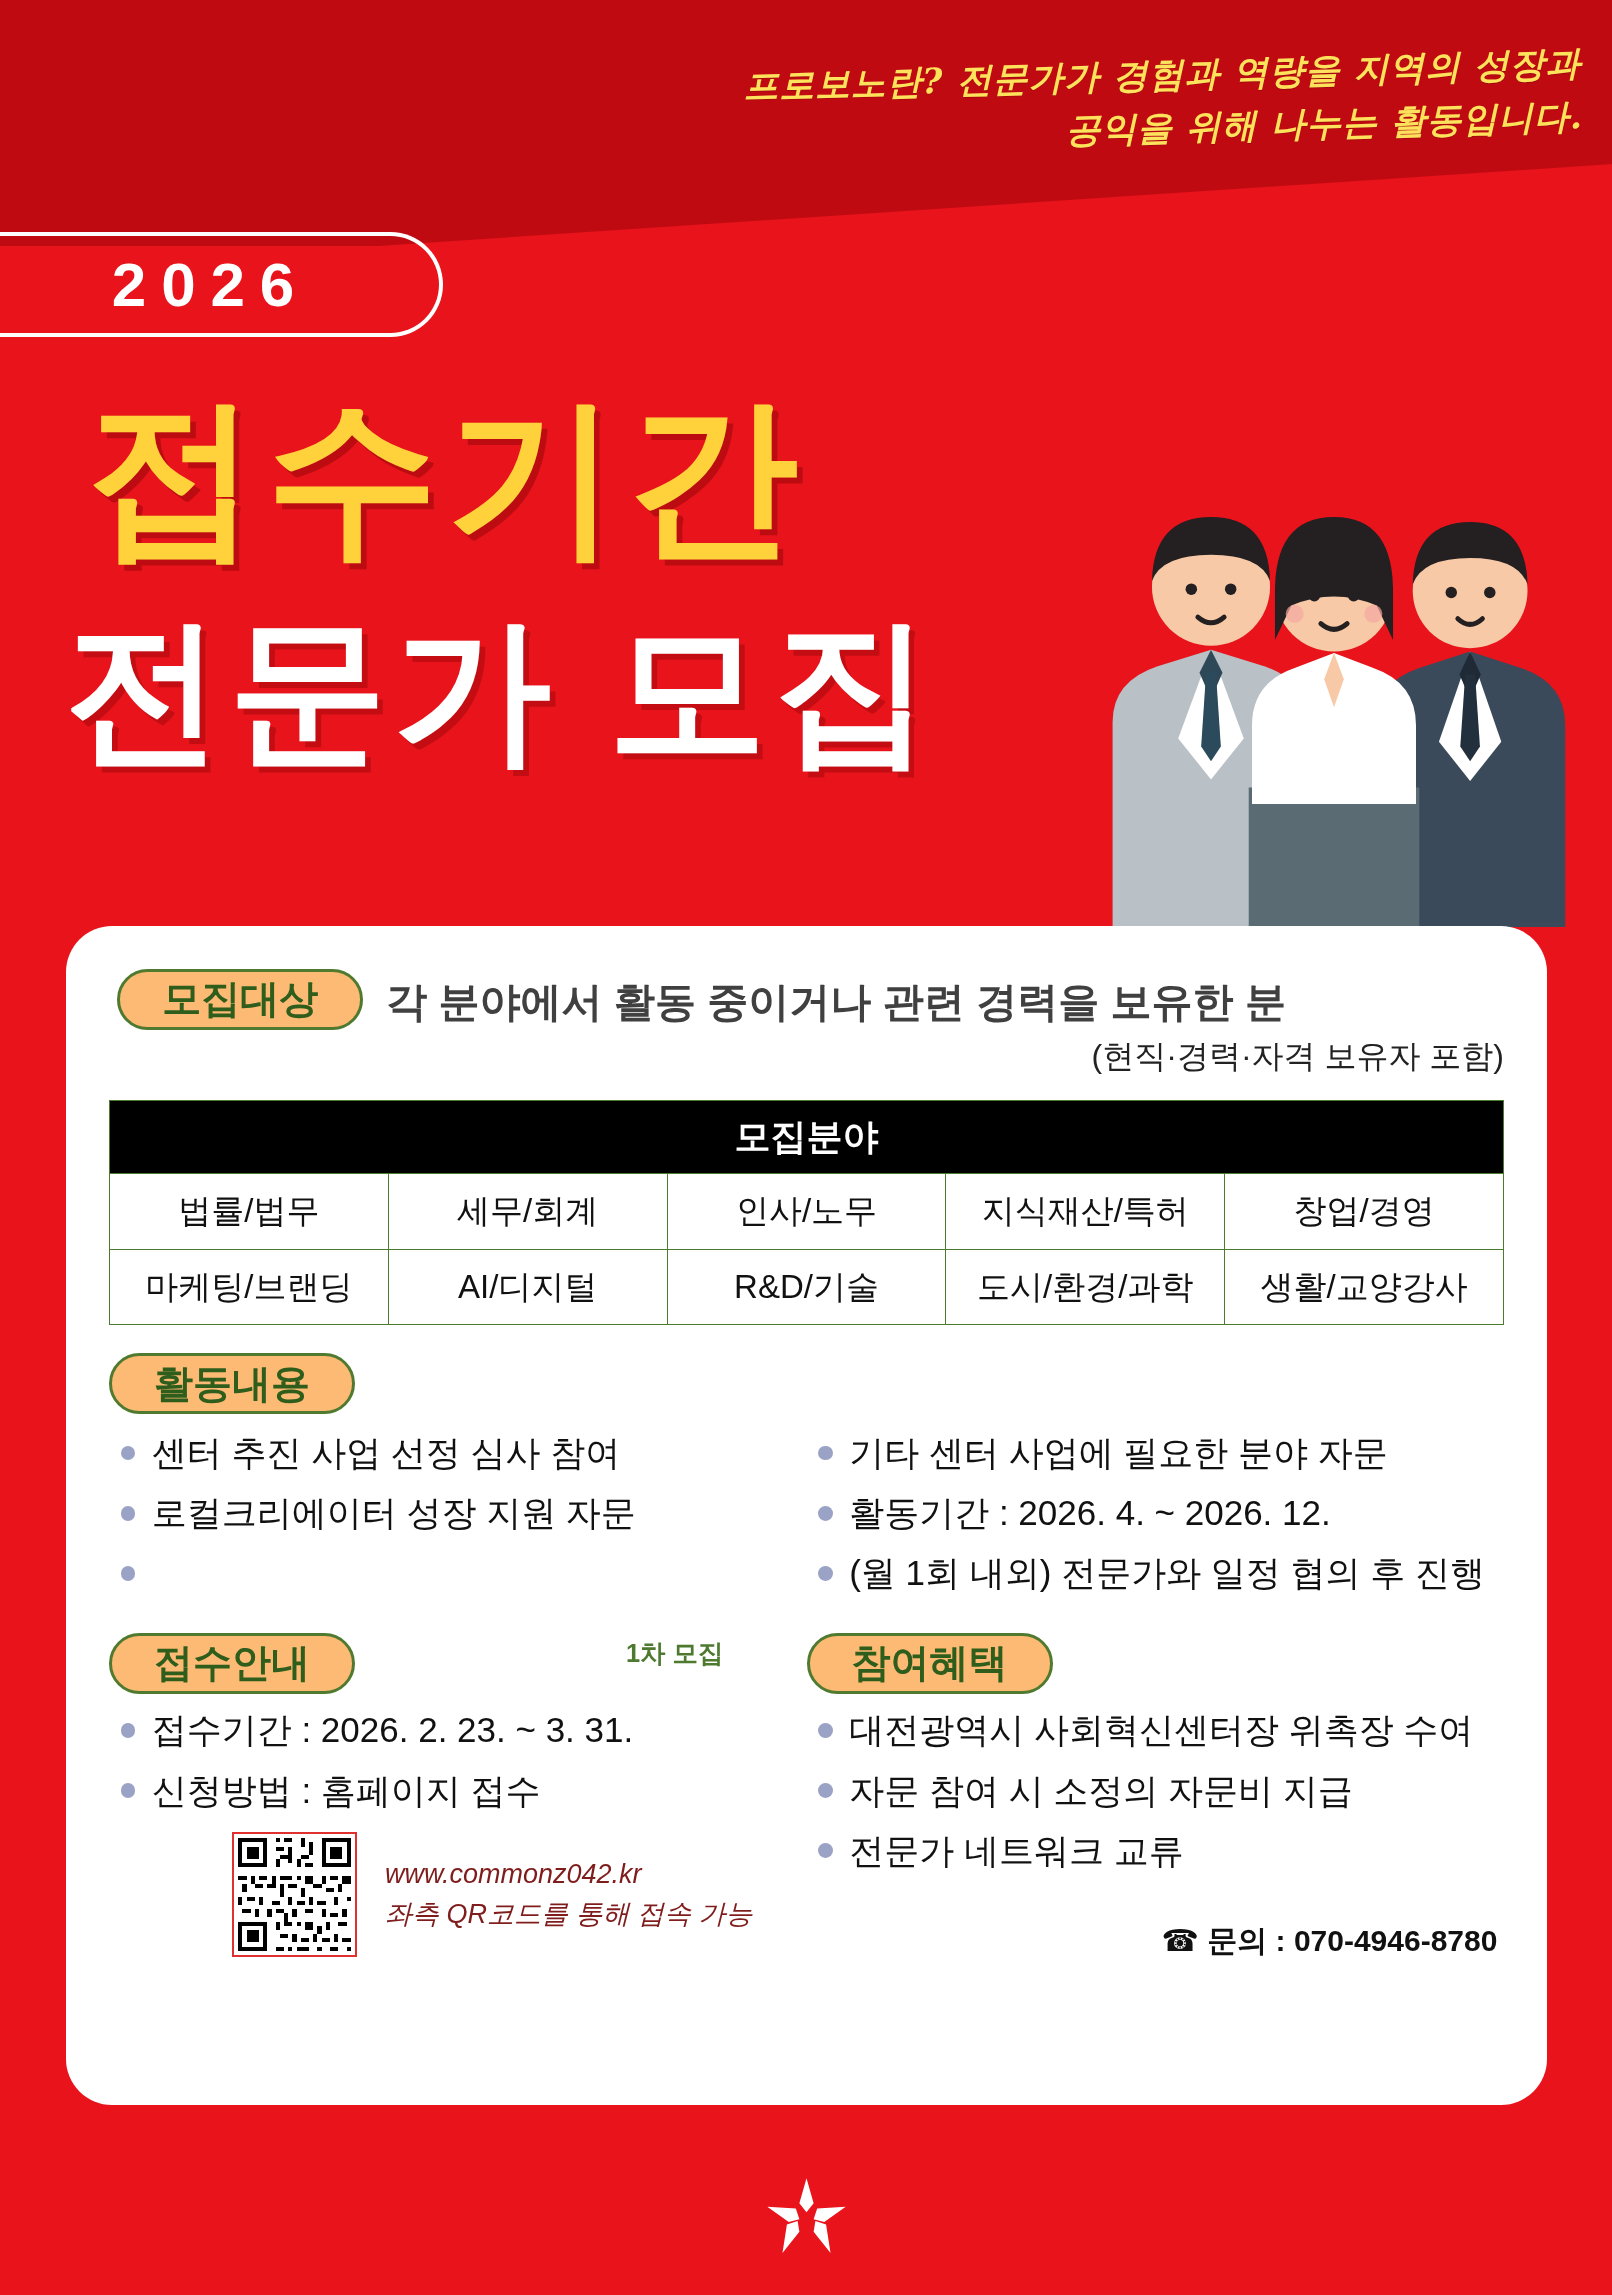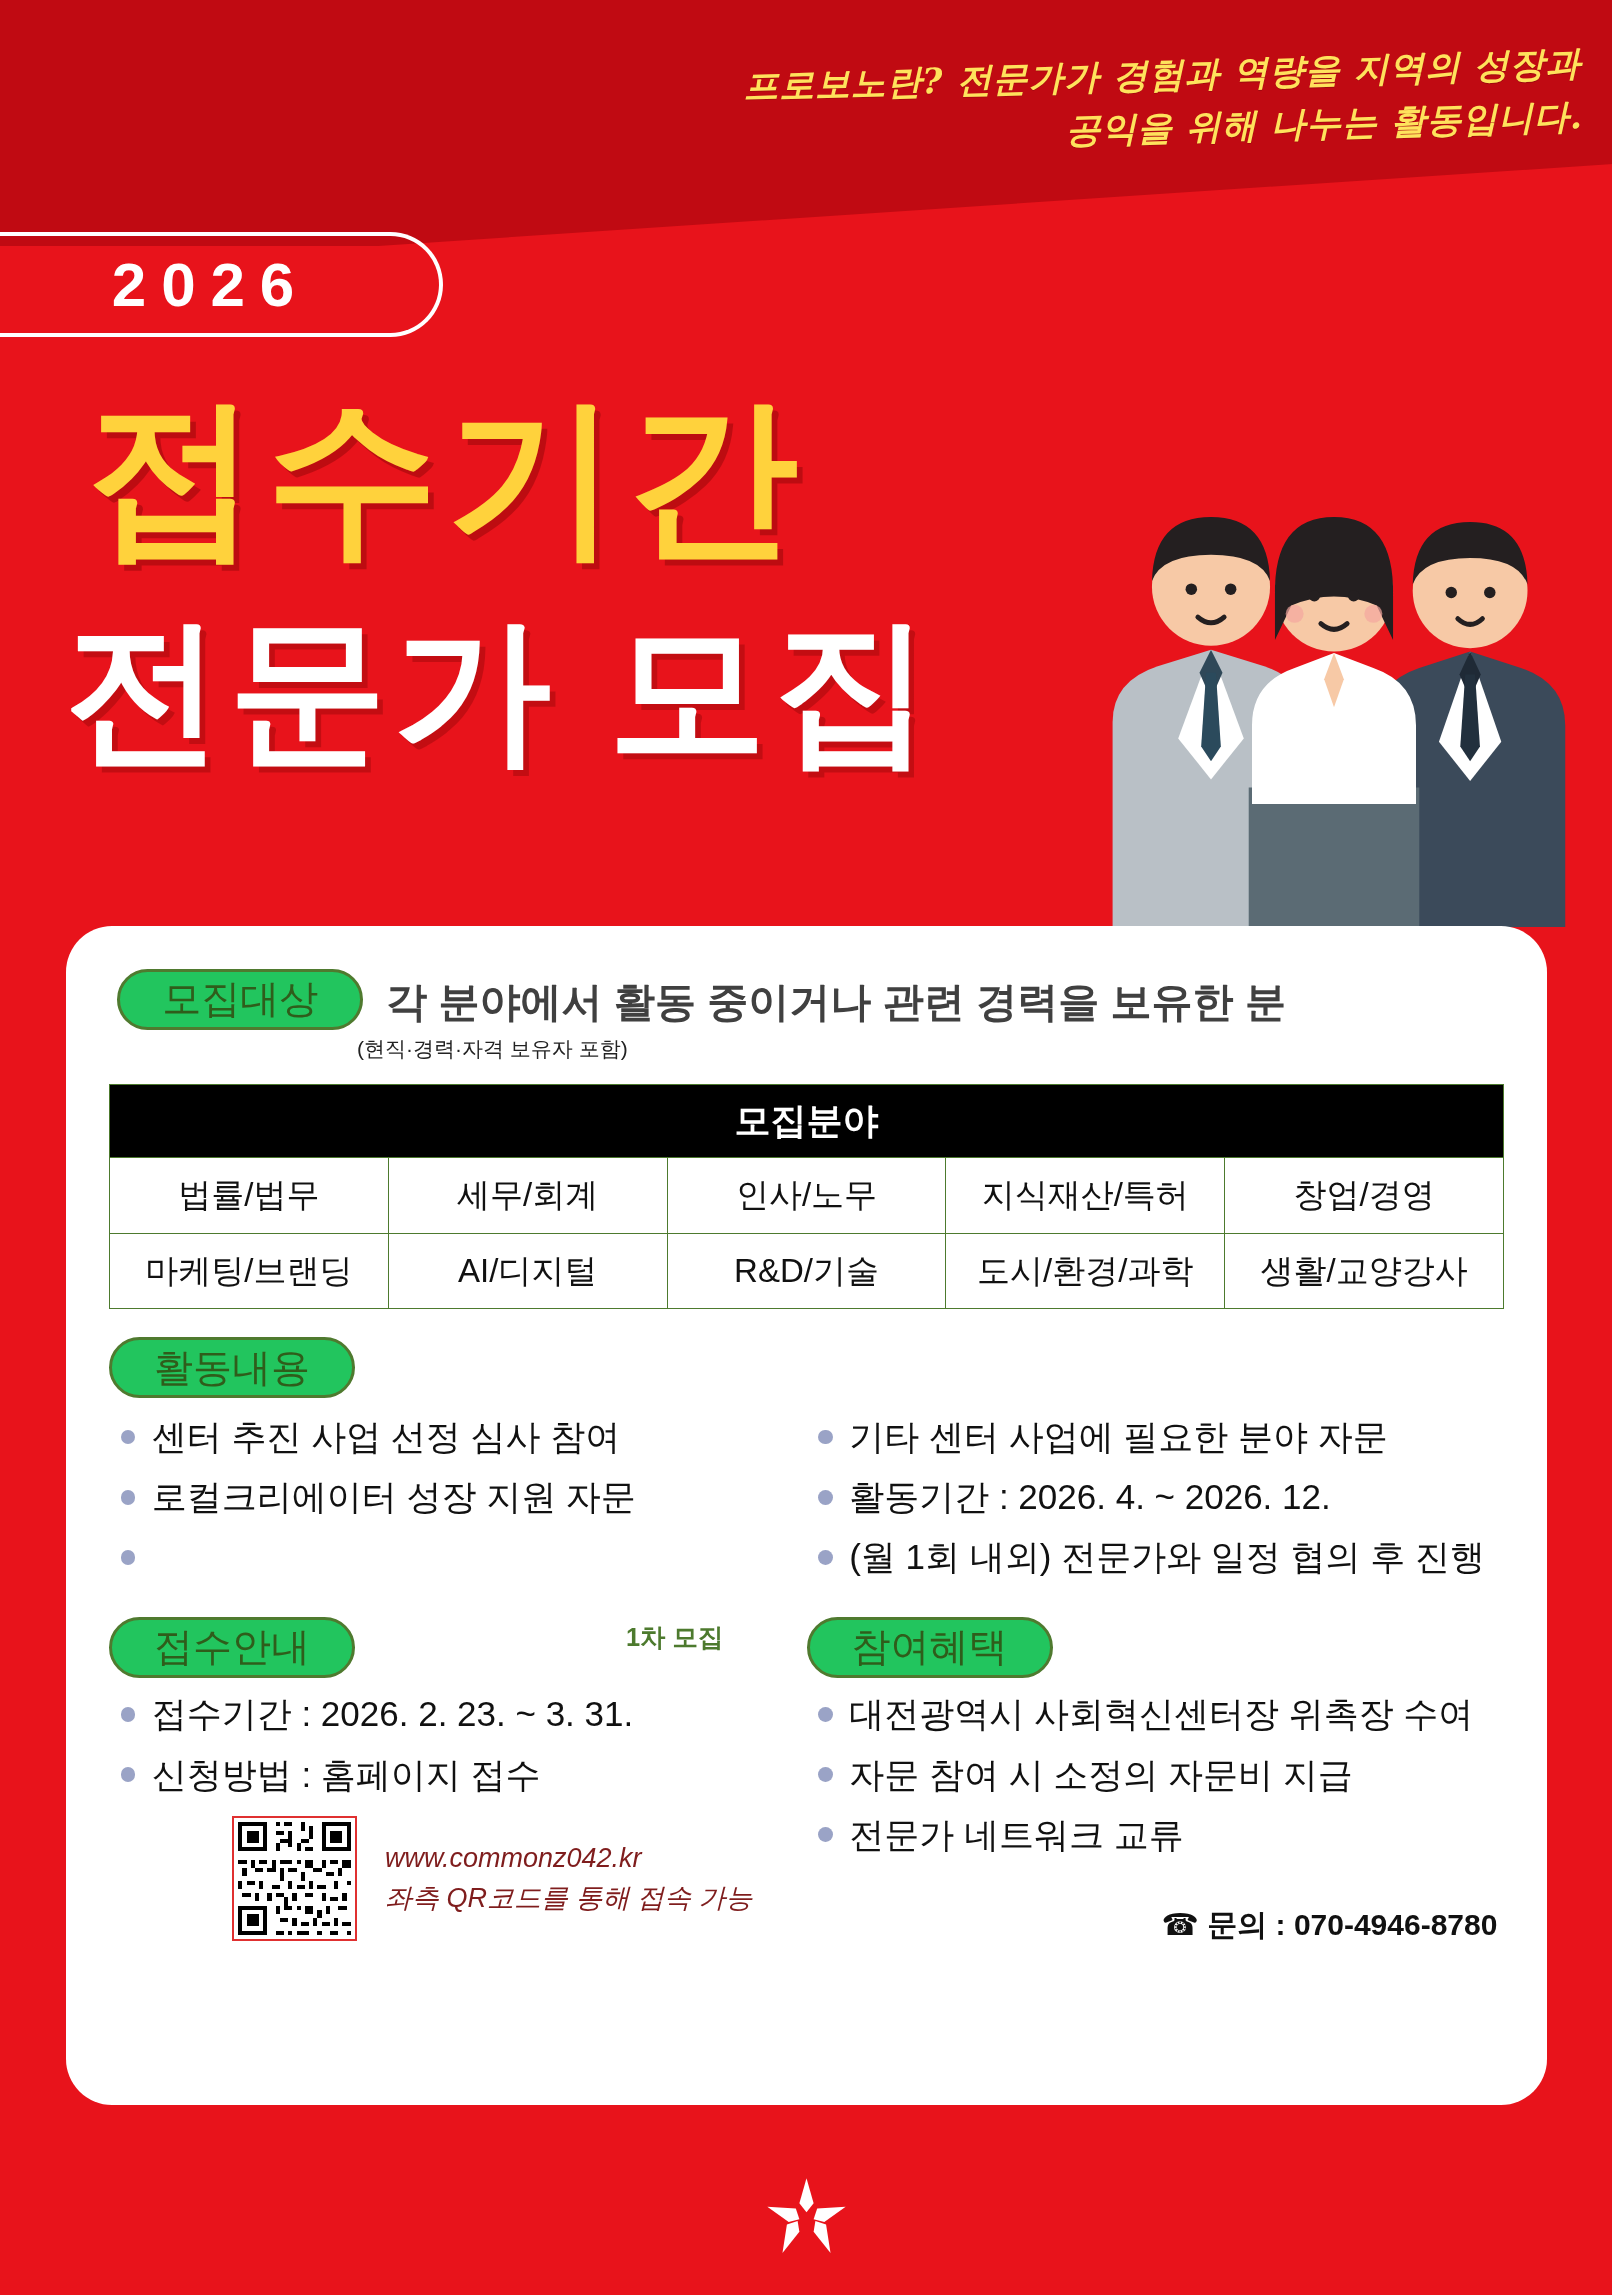--- a/index.html
+++ b/index.html
@@ -64,29 +64,29 @@
   .card{
     position:absolute;left:66px;top:926px;
     width:1481px;height:1179px;
     background:#fff;border-radius:46px;
     box-sizing:border-box;padding:29.5px 43px;
   }
 
   .pill{
     display:inline-flex;align-items:center;justify-content:center;
     border:3.3px solid #4f7a2f;border-radius:38px;
-    color:#2f5d1b;font-weight:normal;
-    background:#22c55e;
+    color:#2f5d1b;font-weight:bold;
+    background:#fdba74;
     box-sizing:border-box;
   }
   .pill.lg{height:61px;min-width:246px;font-size:39px;padding:0 28px;}
 
   .row-target{display:flex;align-items:flex-start;gap:23px;margin:13px 0 0 8.2px;}
   .target-main{font-size:41px;font-weight:bold;color:#404040;margin-top:6.6px;}
-  .target-sub{font-size:21px;color:#222;margin:4.9px 0 0 248px;}
+  .target-sub{font-size:32px;color:#222;margin:4.9px 0 0 248px;text-align:right;}
 
   
   table.fields{
     border-collapse:collapse;width:1395px;margin:21.3px 0 0 0;
     table-layout:fixed;
   }
   table.fields th{
     background:#000000;color:#fff;font-size:36px;font-weight:bold;
     padding:11.5px 0;border:1.6px solid #4d7a2e;
   }

